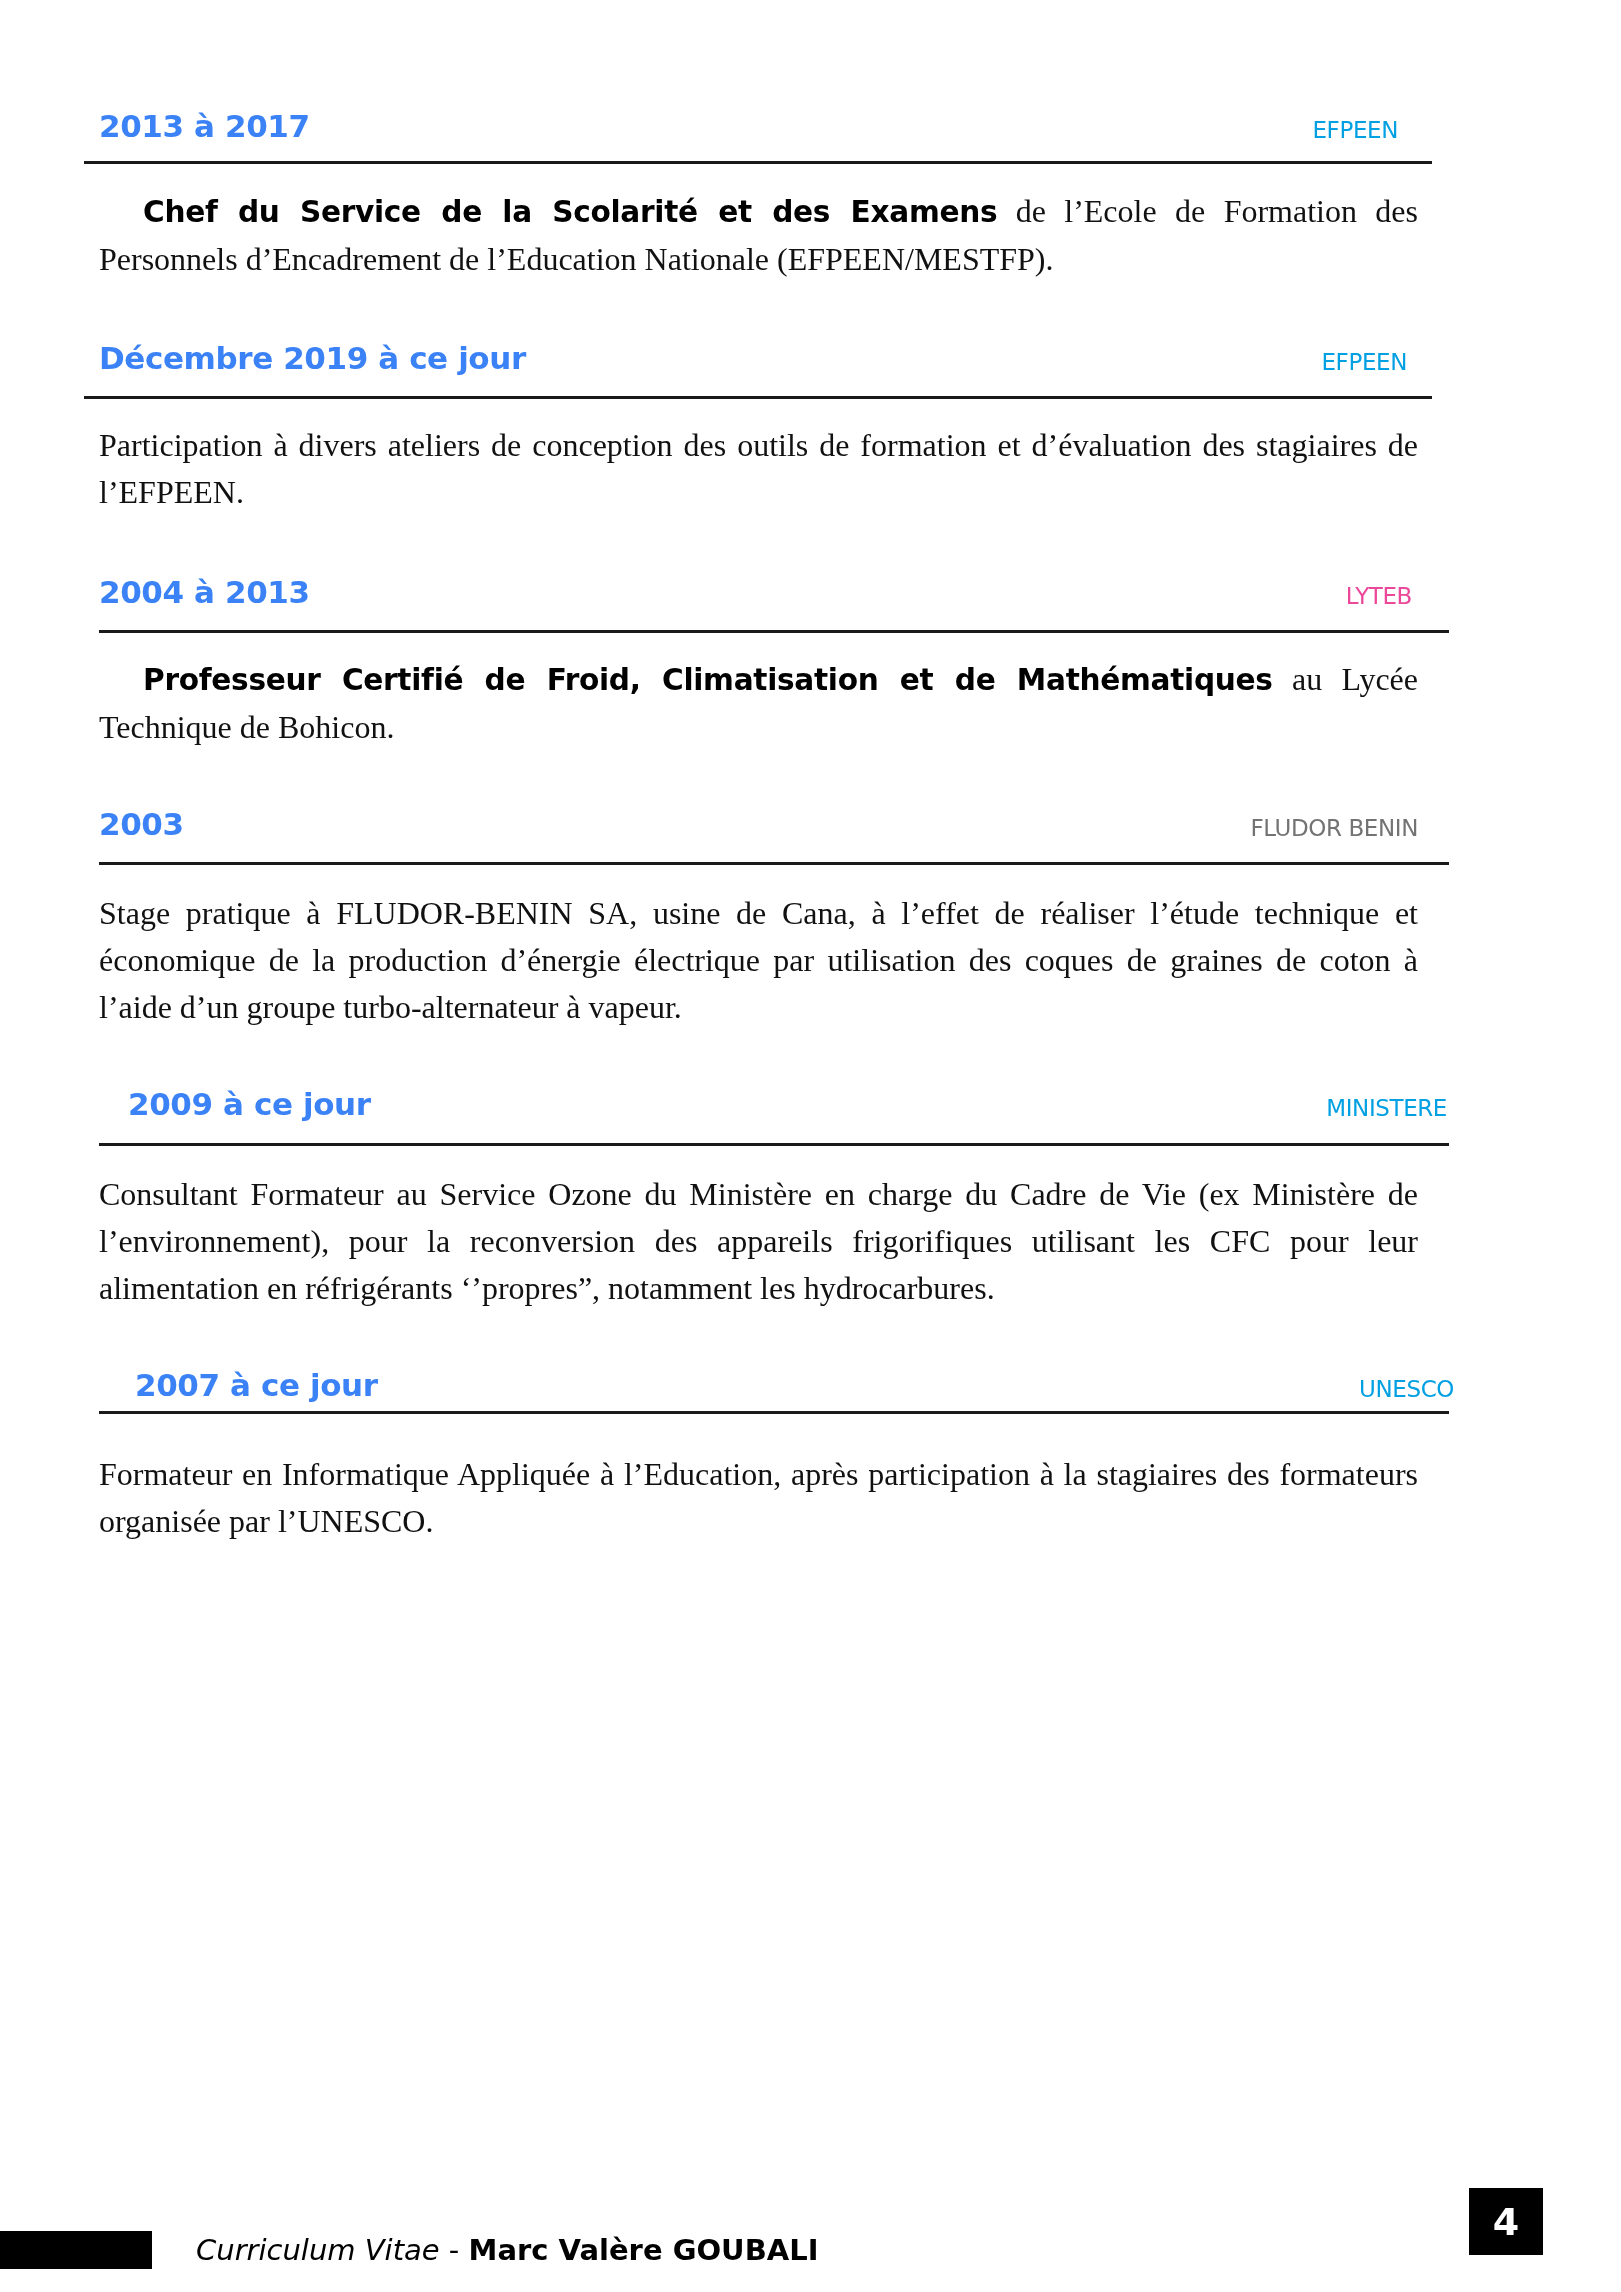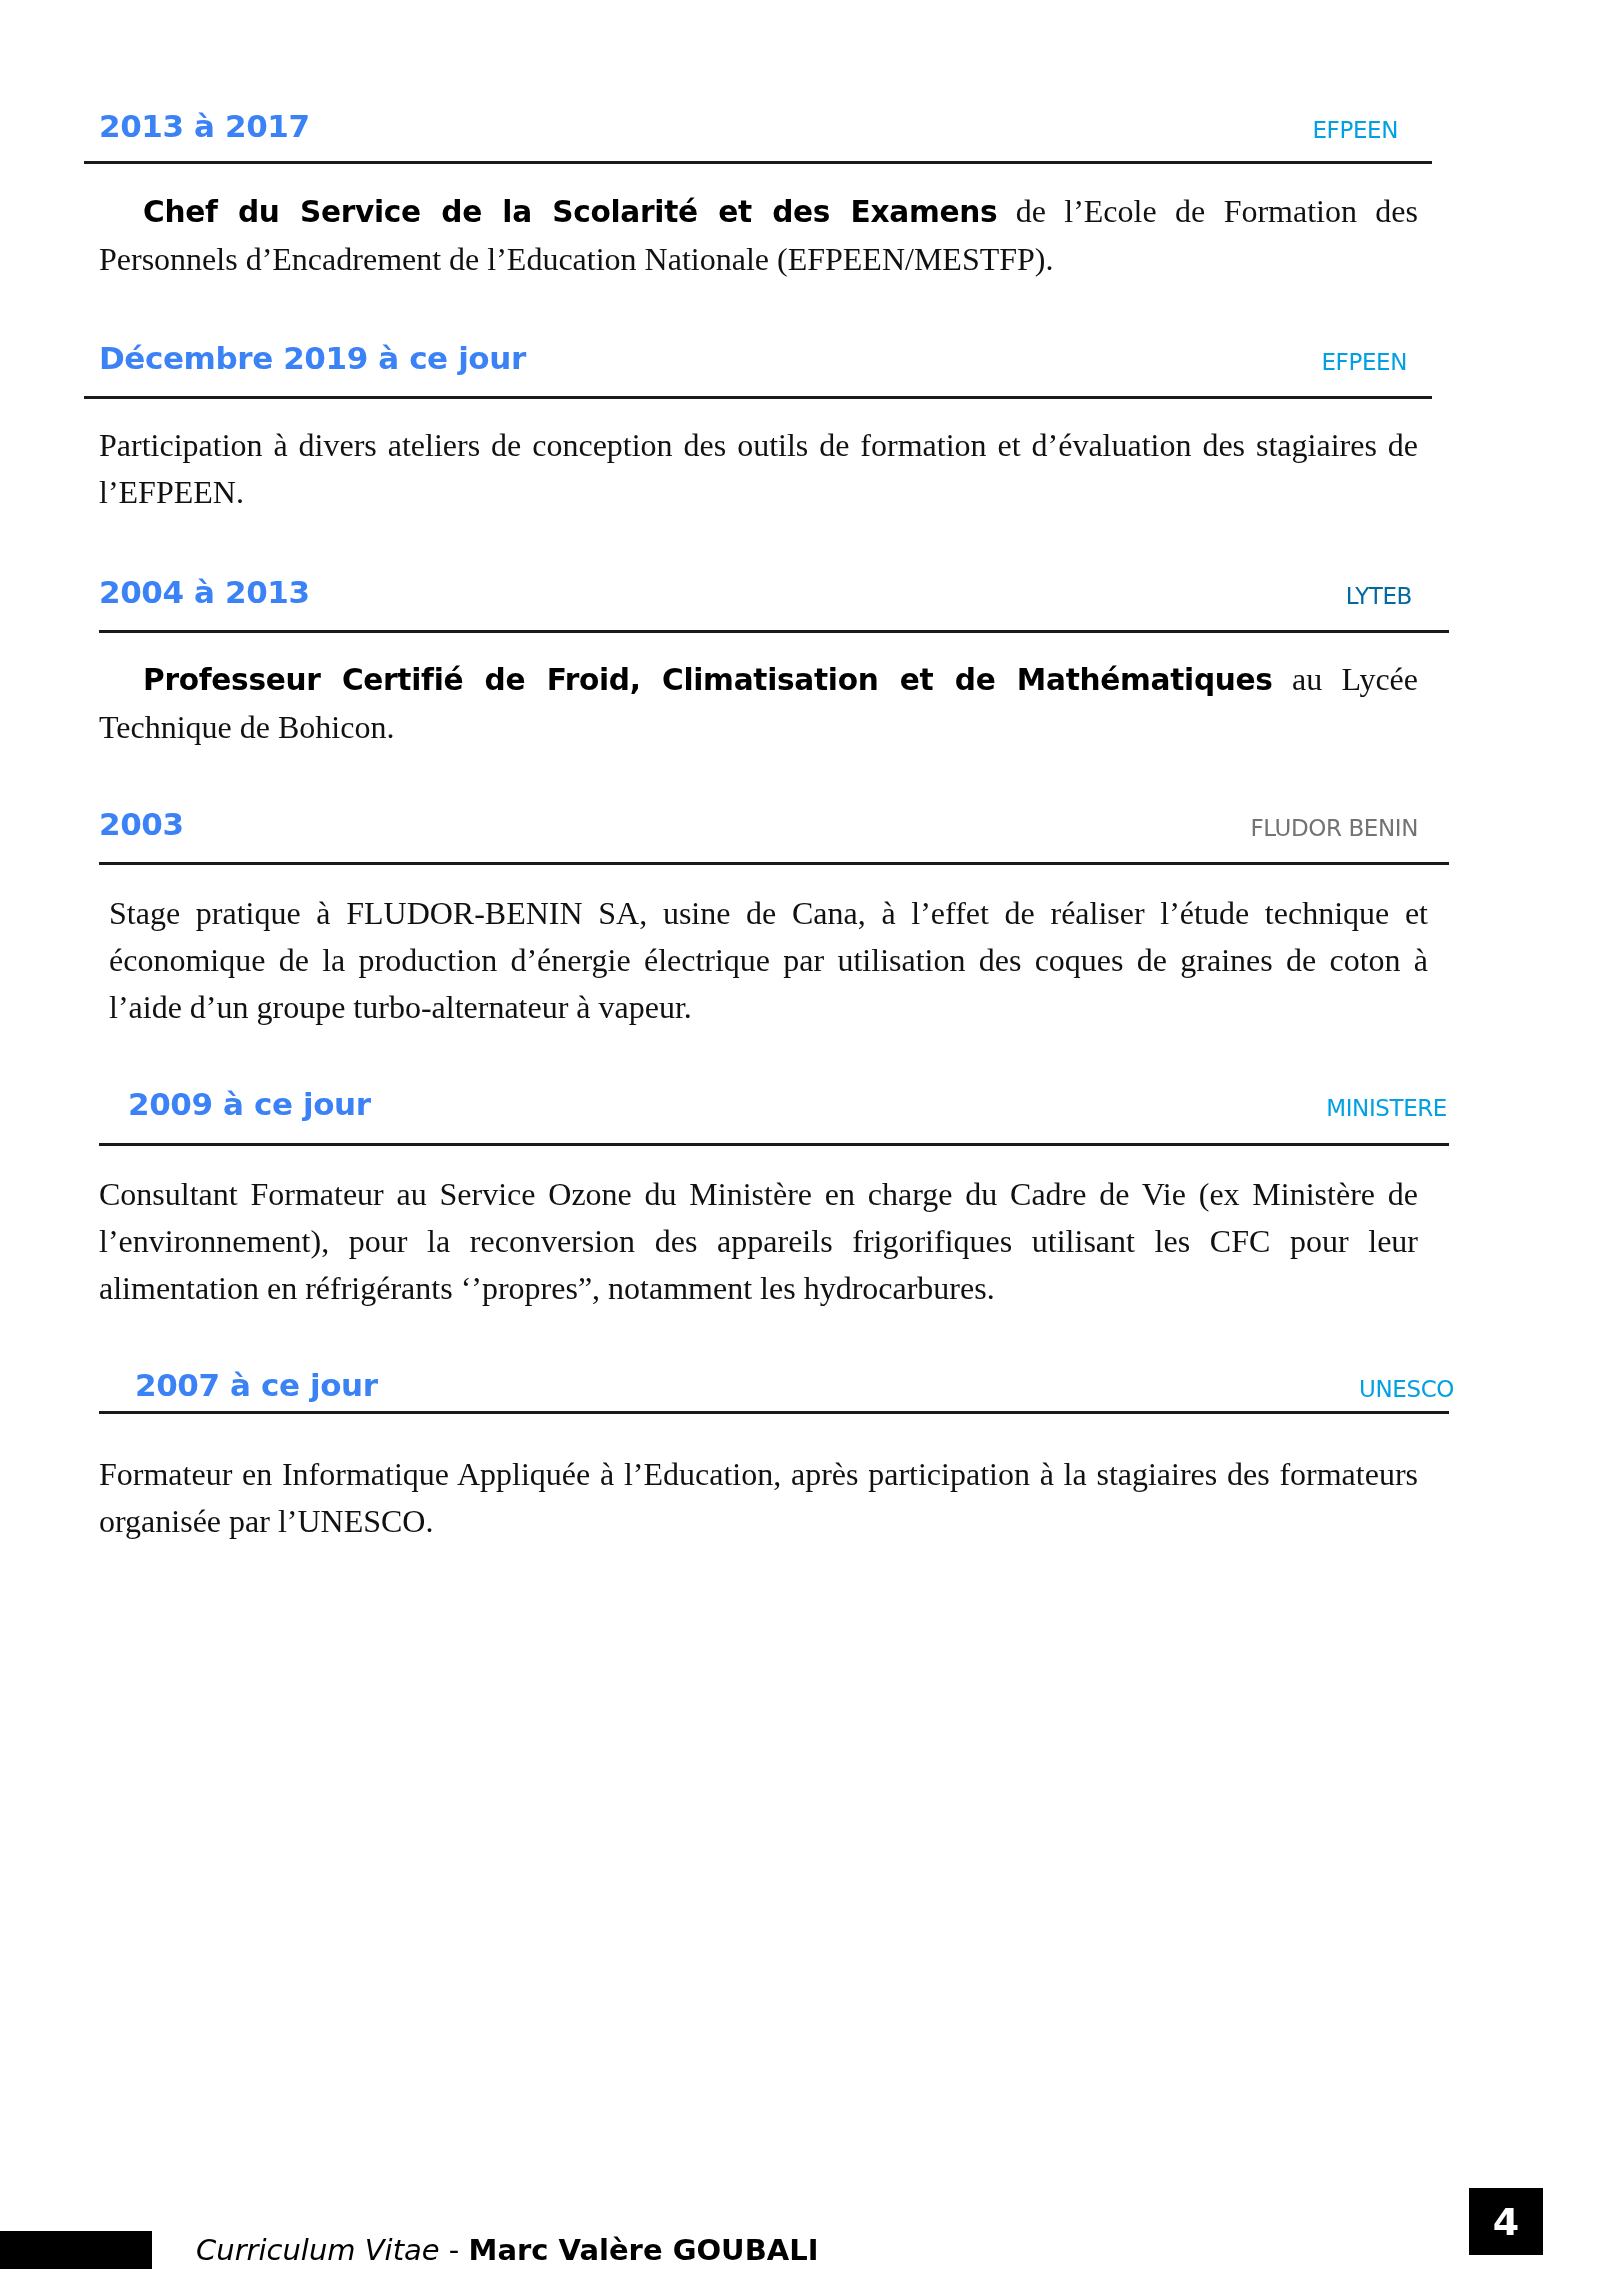--- a/index.html
+++ b/index.html
@@ -32,33 +32,33 @@
   <span class="date">Décembre 2019 à ce jour</span>
   <span class="org" style="right: 0px; color: rgb(0, 160, 227);">EFPEEN</span>
 </div>
 <div class="rule" style="left:84px; top:396px; width:1348px;"></div>
 <div class="para" style="top:422px;">
   <span>Participation à divers ateliers de conception des outils de formation et d’évaluation des stagiaires de l’EFPEEN.</span>
 </div>
 
 <div class="sec-head" style="left:99px; top:565px; width:1313px;">
   <span class="date">2004 à 2013</span>
-  <span class="org" style="right: 0px; color: #0369a1; margin-top: 15px;">LYTEB</span>
+  <span class="org" style="right: 0px; color: #ec4899; margin-top: 15px;">LYTEB</span>
 </div>
 <div class="rule" style="left:99px; top:630px; width:1350px;"></div>
 <div class="para" style="top:656px;">
   <b>Professeur Certifié de Froid, Climatisation et de Mathématiques</b><span> au Lycée Technique de Bohicon.</span>
 </div>
 
 <div class="sec-head" style="left:99px; top:797px; width:1319px;">
   <span class="date">2003</span>
   <span class="org" style="right: 0px; color: #737373; margin-top: 24px;">FLUDOR BENIN</span>
 </div>
 <div class="rule" style="left:99px; top:862px; width:1350px;"></div>
-<div class="para" style="top:890px;margin-left:10px;">
+<div class="para" style="top:890px;">
   <span>Stage pratique à FLUDOR-BENIN SA, usine de Cana, à l’effet de réaliser l’étude technique et économique de la production d’énergie électrique par utilisation des coques de graines de coton à l’aide d’un groupe turbo-alternateur à vapeur.</span>
 </div>
 
 <div class="sec-head" style="left:99px; top:1077px; width:1319px;margin-left:29px;">
   <span class="date">2009 à ce jour</span>
   <span class="org" style="right: 0px; color: rgb(0, 160, 227);">MINISTERE</span>
 </div>
 <div class="rule" style="left:99px; top:1143px; width:1350px;"></div>
 <div class="para" style="top:1171px;">
   <span>Consultant Formateur au Service Ozone du Ministère en charge du Cadre de Vie (ex Ministère de l’environnement), pour la reconversion des appareils frigorifiques utilisant les CFC pour leur alimentation en réfrigérants ‘’propres”, notamment les hydrocarbures.</span>

